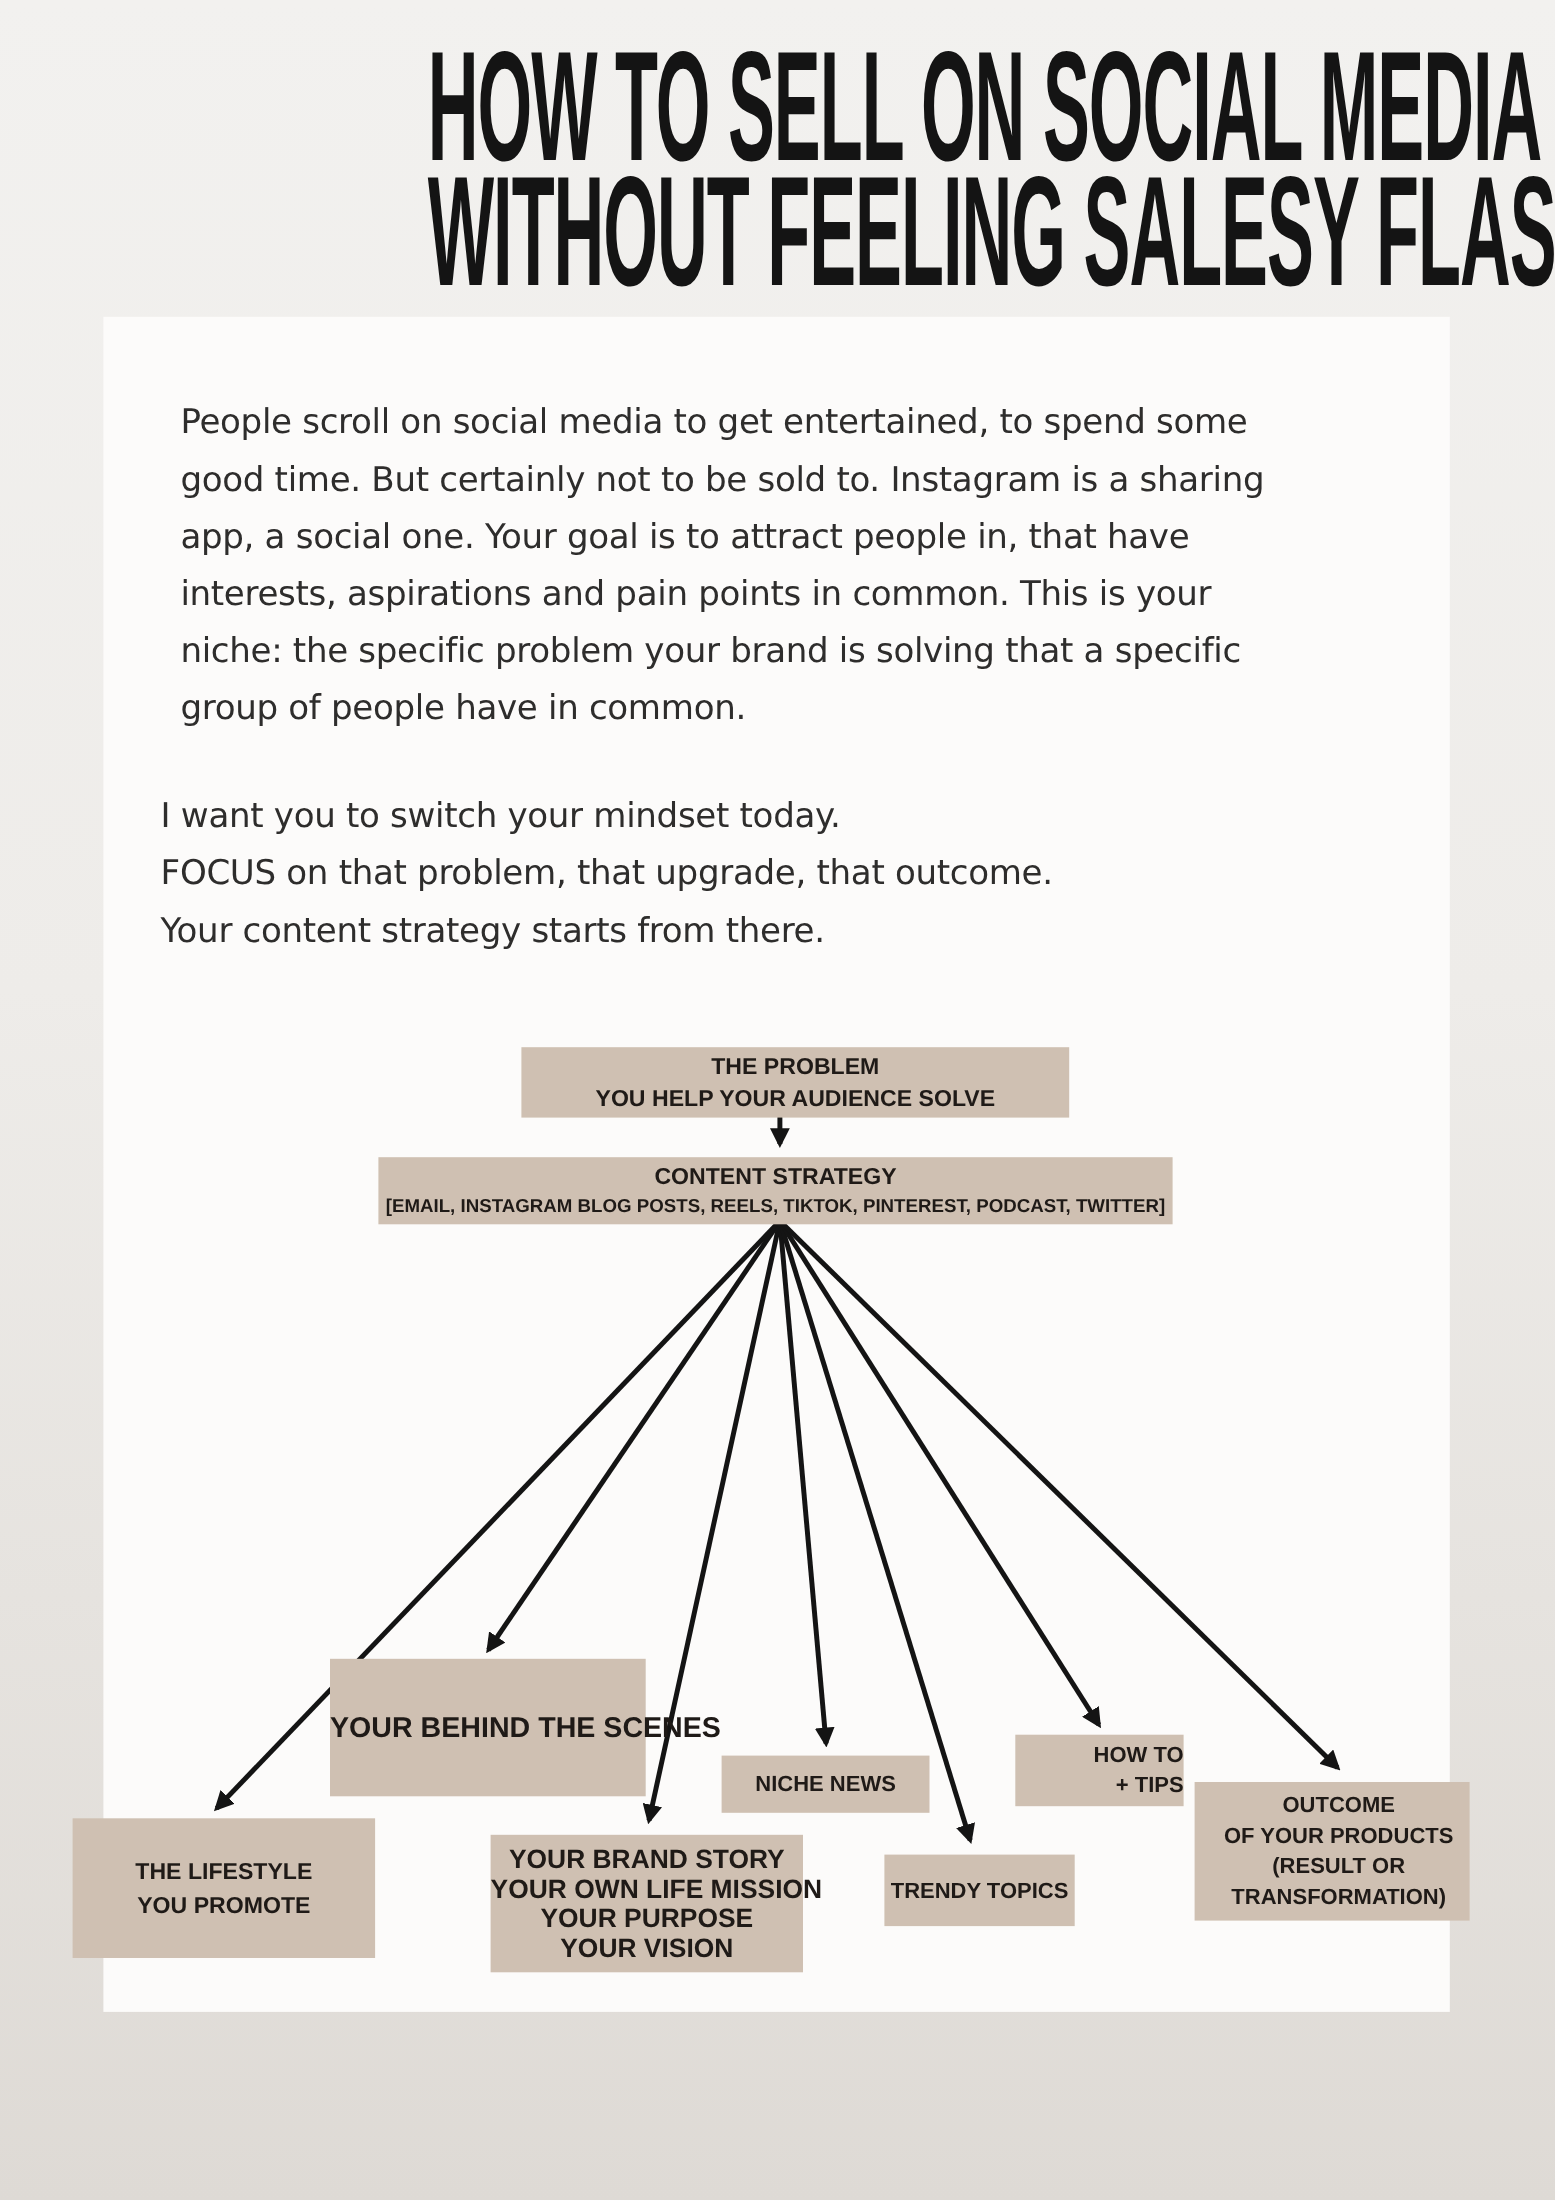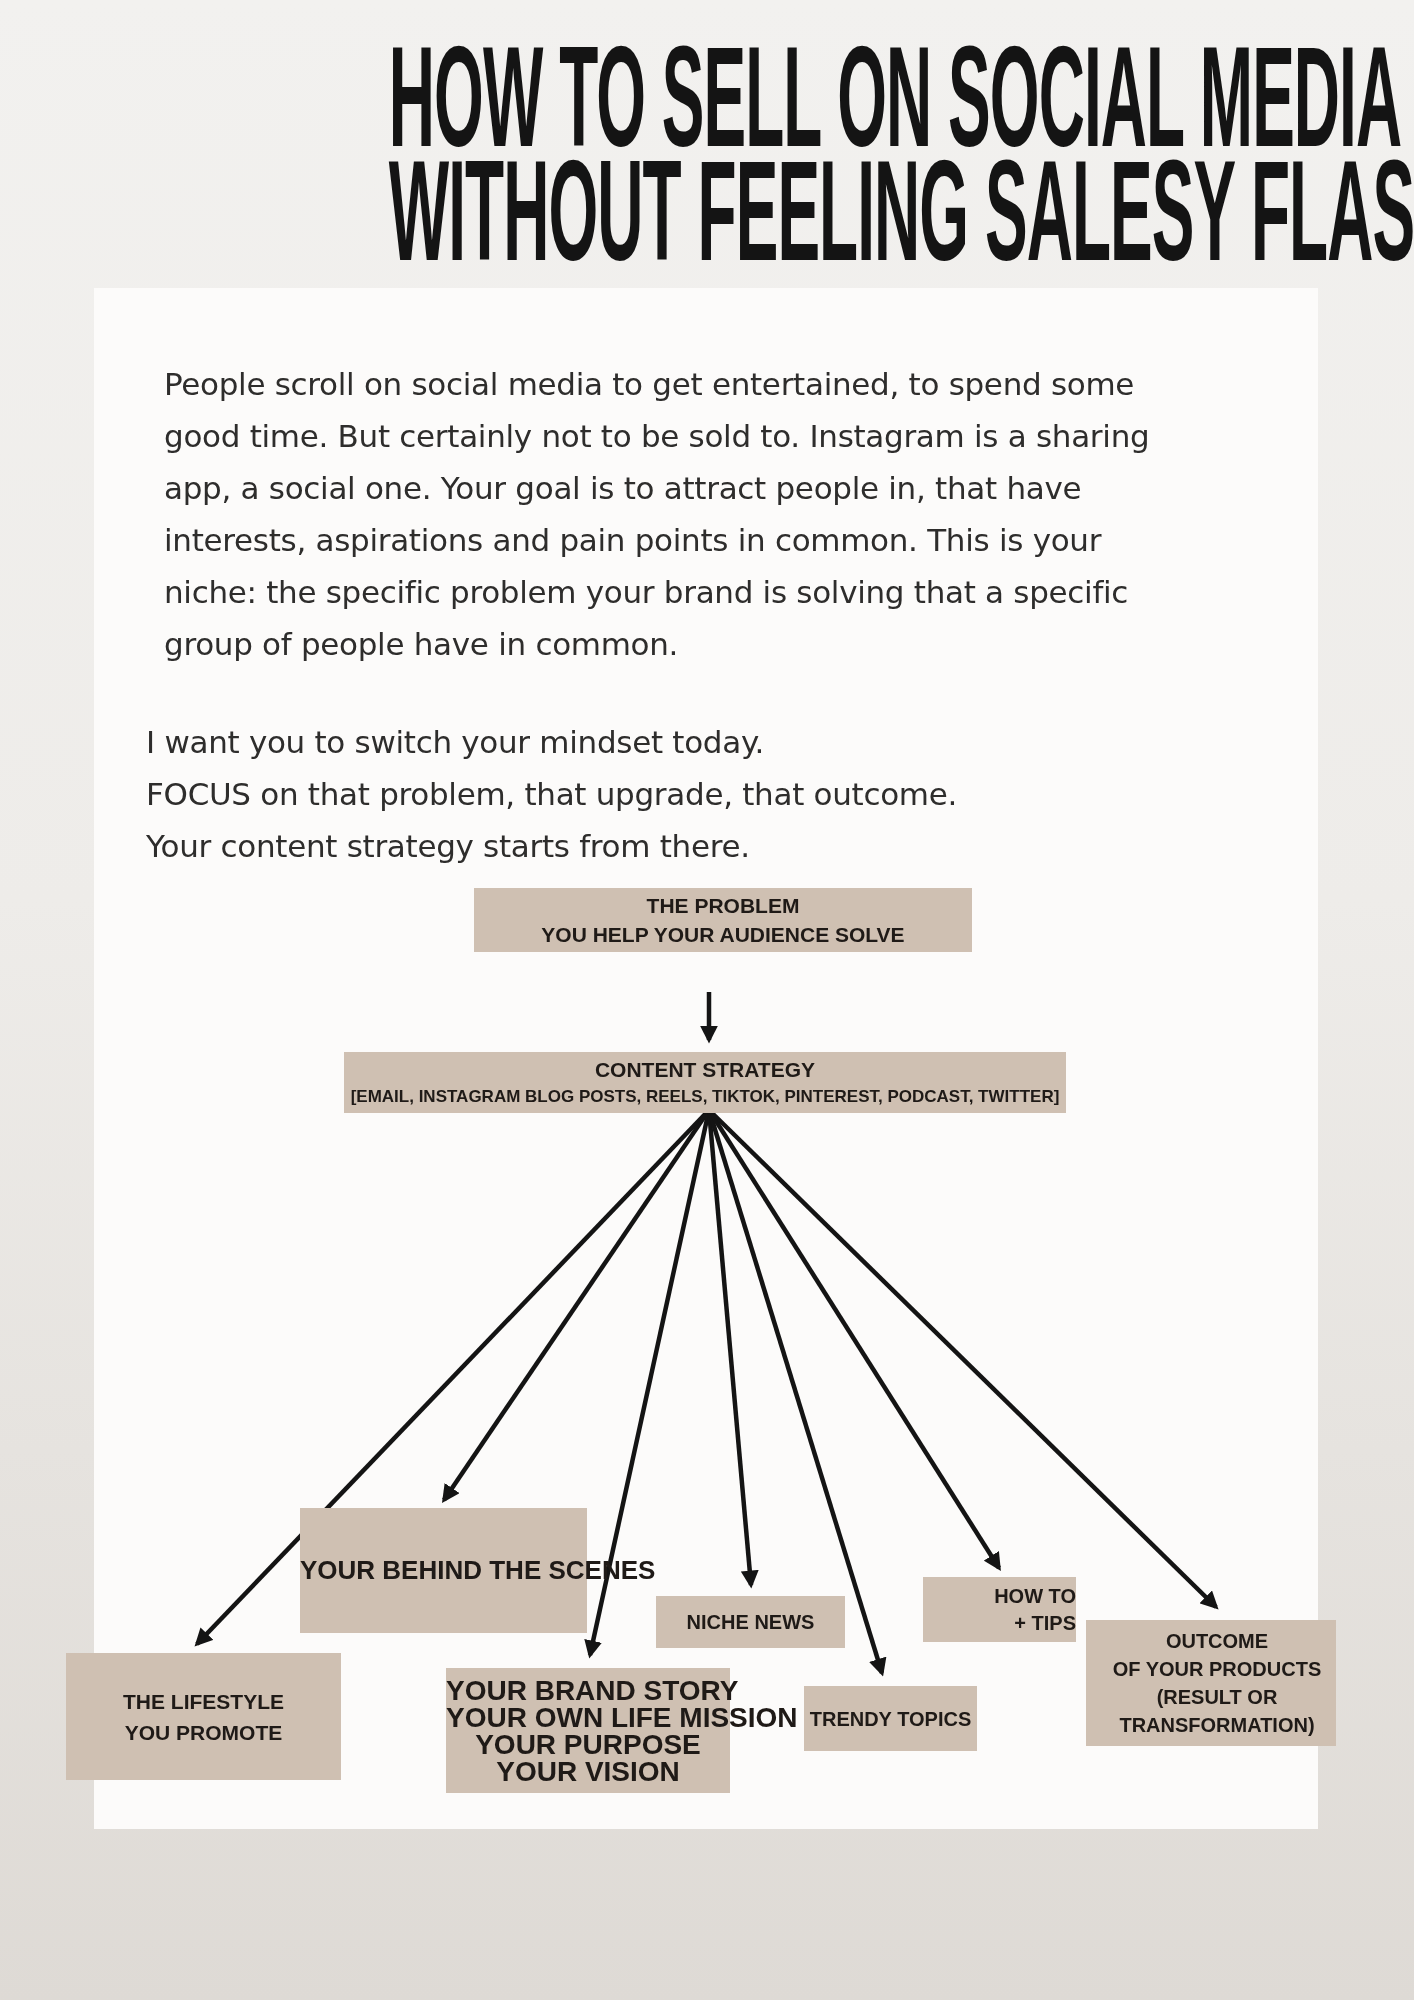--- a/index.html
+++ b/index.html
@@ -61,26 +61,26 @@
     background:var(--box-fill);
     color:#1f1a17;
     font-weight:700;
     text-align:center;
     display:flex;
     flex-direction:column;
     justify-content:center;
   }
   .fbox .bline{display:block;white-space:nowrap;}
 
-  .box-problem   {left:474px; top:888px;  width:498px; height:64px;  font-size:21px; line-height:29px;}
+  .box-problem   {left:474px; top:952px;  width:498px; height:64px;  font-size:21px; line-height:29px;}
   .box-strategy  {left:344px; top:1052px; width:722px; height:61px;  font-size:21px; line-height:28px;}
   .box-strategy .bline.small{font-size:17px; line-height:25px;}
   .box-behind    {left:300px; top:1508px; width:287px; height:125px; font-size:26px; line-height:27px;}
   .box-lifestyle {left:54px;  top:1653px; width:275px; height:127px; font-size:21px; line-height:31px;margin-left:12px;}
-  .box-brand     {left:446px; top:1668px; width:284px; height:125px; font-size:28px; line-height:27px;}
+  .box-brand     {left:446px; top:1668px; width:284px; height:125px; font-size:24px; line-height:27px;}
   .box-niche     {left:656px; top:1596px; width:189px; height:52px;  font-size:20px; line-height:24px;}
   .box-trendy    {left:804px; top:1686px; width:173px; height:65px;  font-size:20px; line-height:24px;}
   .box-howto     {left:923px; top:1577px; width:153px; height:65px;  font-size:20px; line-height:27px;text-align:right;}
   .box-outcome   {left:1086px;top:1620px; width:250px; height:126px; font-size:20px; line-height:28px;padding-left:12px;}
 
   
   .arrow-layer{position:absolute;inset:0;pointer-events:none;}
   .arrow-line{stroke:var(--arrow);stroke-width:4.5;fill:none;}
   .ah-path{fill:var(--arrow);}
 </style>

